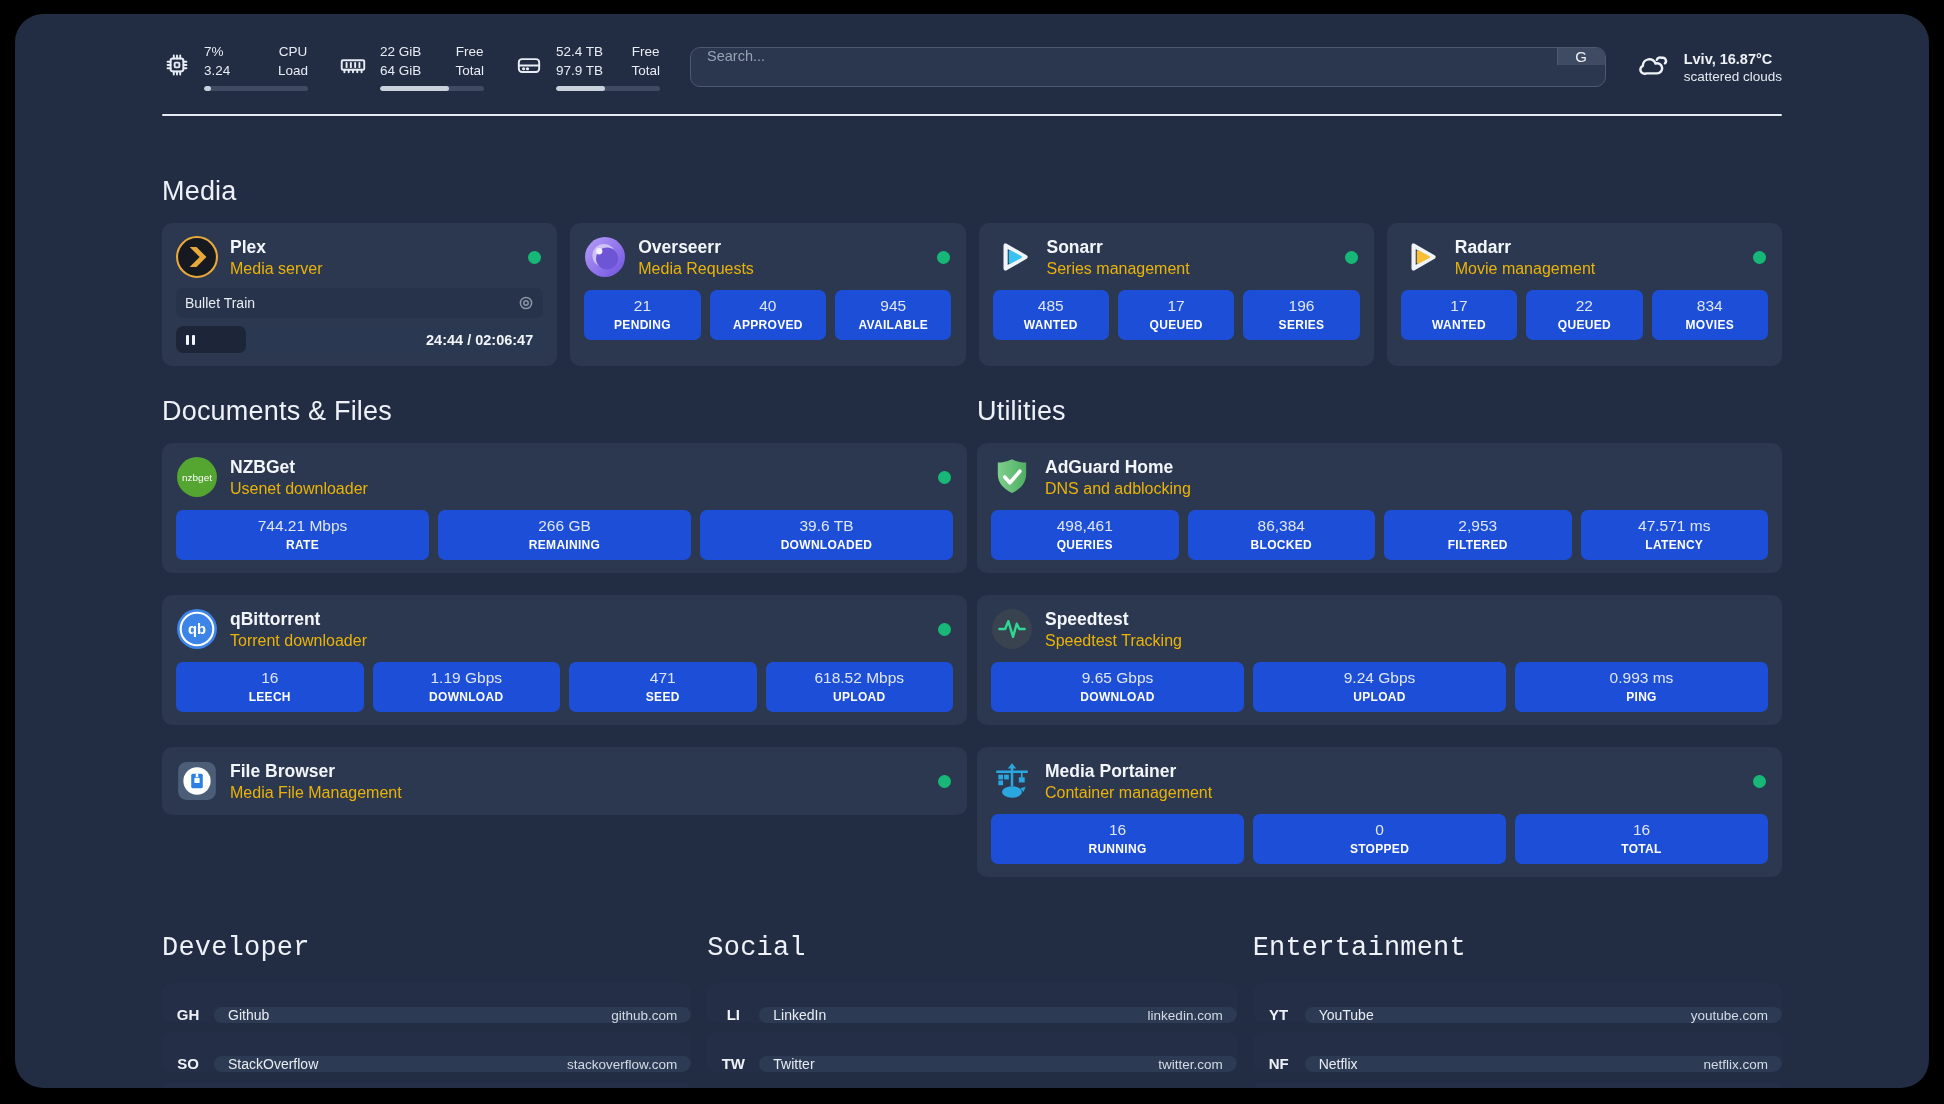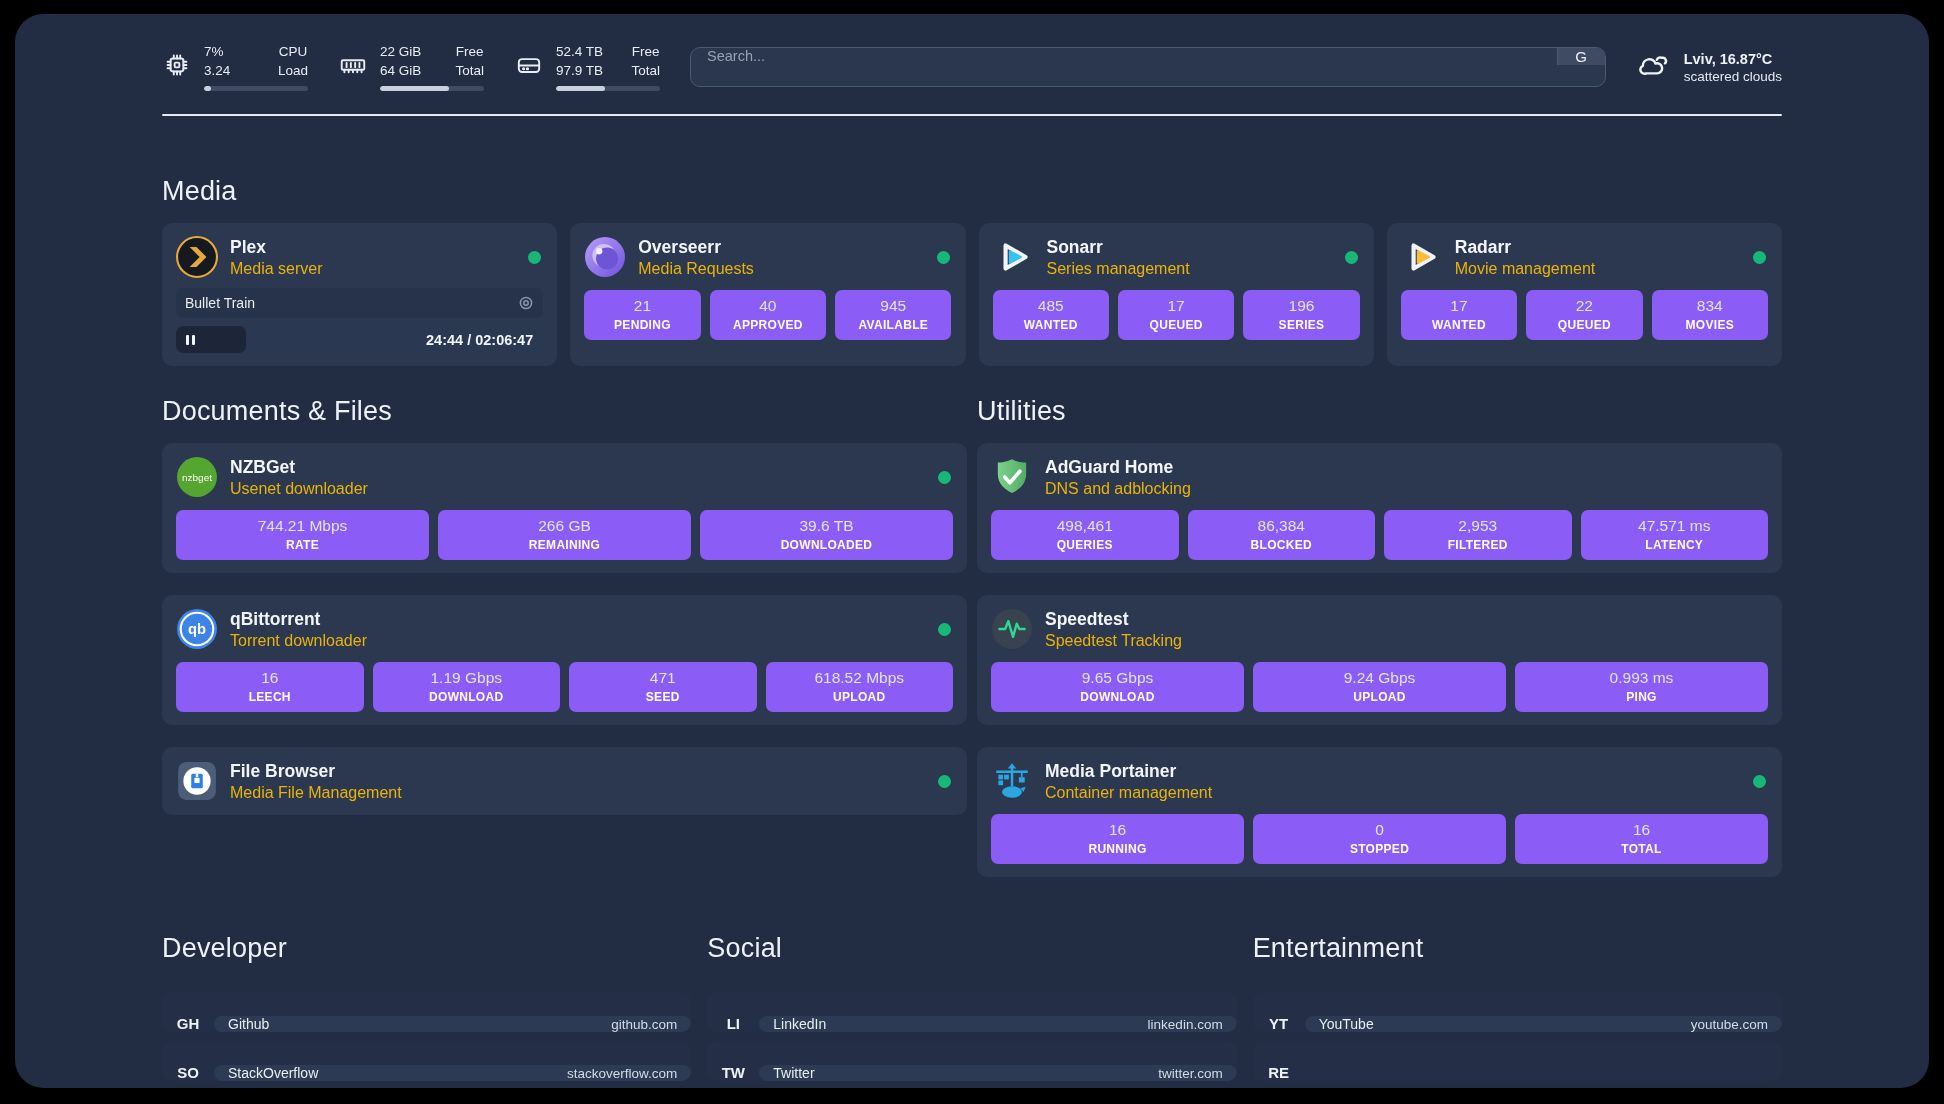--- a/index.html
+++ b/index.html
@@ -36,42 +36,42 @@
 
   .card { background:#2c3850; border-radius:10px; padding:13px 14px; position:relative; min-height:128px; }
   .card.short { min-height:0; }
   .card-head { display:flex; align-items:center; gap:12px; padding-right:26px; }
   .app-icon { width:42px; height:42px; flex:none; }
   .t { font-size:17.5px; font-weight:600; color:#f2f5fa; line-height:1.3; }
   .s { font-size:16px; color:#eab308; margin-top:1px; }
   .status-dot { position:absolute; right:16px; top:28px; width:13px; height:13px; border-radius:50%; background:#17b877; }
 
   .stats-row { margin-top:12px; display:grid; grid-auto-flow:column; grid-auto-columns:1fr; gap:9px; }
-  .stat { background:#8b5cf6; border-radius:7px; padding:7px 4px 8px; text-align:center; }
+  .stat { background:#1d4ed8; border-radius:7px; padding:7px 4px 8px; text-align:center; }
   .stat-v { font-size:15.5px; color:#dfe6ef; }
   .stat-l { font-size:12px; font-weight:700; color:#ffffff; letter-spacing:.3px; margin-top:3px; }
 
   
   .np-row { margin-top:10px; background:#27334a; border-radius:7px; height:30px; display:flex; align-items:center; padding:0 9px; font-size:14px; color:#e8edf2; }
   .np-row .gearwrap { margin-left:auto; display:flex; }
   .player { margin-top:8px; position:relative; background:#2b3852; border-radius:7px; height:27px; display:flex; align-items:center; overflow:hidden; }
   .player-fill { position:absolute; left:0; top:0; bottom:0; background:#1c2638; border-radius:7px; }
   .pause { position:relative; margin-left:10px; display:flex; gap:3px; }
   .pause i { display:block; width:3px; height:10px; background:#f2f5fa; border-radius:1px; }
   .time { position:relative; margin-left:auto; margin-right:10px; font-size:14.5px; font-weight:600; color:#f2f5fa; }
 
   
   .duo { margin-top:30px; display:grid; grid-template-columns:1fr 1fr; gap:10px; align-items:start; }
   .col .sec-title { margin-bottom:16px; }
   .col .card { margin-bottom:22px; }
   .col .card:last-child { margin-bottom:0; }
 
   
   .bookmarks { margin-top:56px; display:grid; grid-template-columns:1fr 1fr 1fr; gap:16px; padding-bottom:34px; }
-  .bookmarks .sec-title { margin-bottom:28px; }
+  .bookmarks .sec-title { margin-bottom:20px;font-family:Liberation Mono, monospace; }
   .bm { display:flex; align-items:flex-end; background:#242f47; border-radius:9px; height:40px; overflow:hidden; margin-bottom:9px; cursor:pointer; }
   .bm-abbr { width:52px; display:flex; align-items:center; justify-content:center; font-size:15px; font-weight:700; color:#eef2f7; flex:none; }
   .bm-body { flex:1; background:#2d3a53; border-radius:9px; display:flex; align-items:center; padding:0 14px; }
   .bm-name { font-size:14px; color:#e8edf2; }
   .bm-url { margin-left:auto; font-size:13.5px; color:#d3dbe6; }
 </style>
 </head>
 <body>
 
 <div class="panel">
@@ -563,20 +563,27 @@
     <div>
       <div class="sec-title">Entertainment</div>
       <div class="bm">
         <span class="bm-abbr">YT</span>
         <span class="bm-body">
           <span class="bm-name">YouTube</span>
           <span class="bm-url">youtube.com</span>
         </span>
       </div>
       <div class="bm">
+        <span class="bm-abbr">NF</span>
+        <span class="bm-body">
+          <span class="bm-name">Netflix</span>
+          <span class="bm-url">netflix.com</span>
+        </span>
+      </div>
+      <div class="bm">
         <span class="bm-abbr">RE</span>
         <span class="bm-body">
           
           
         </span>
       </div>
     </div>
   </div>
 
 </div>

